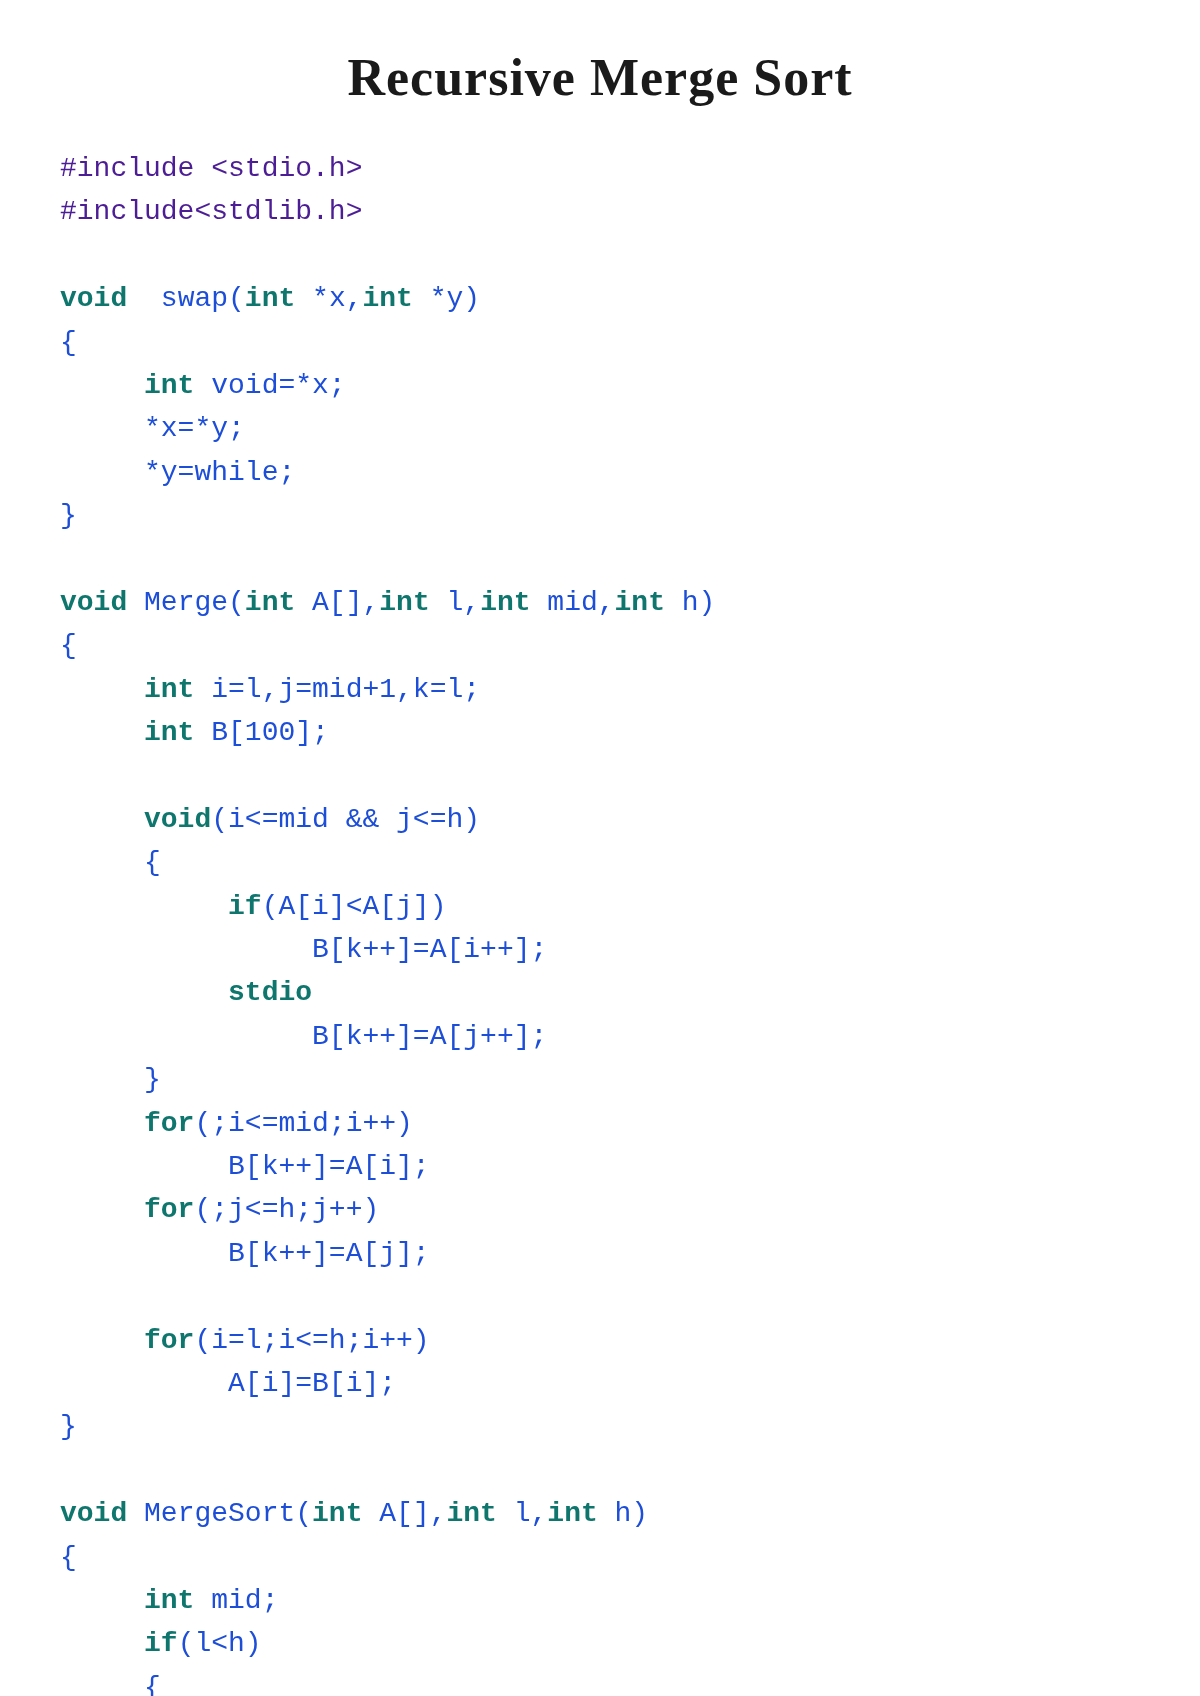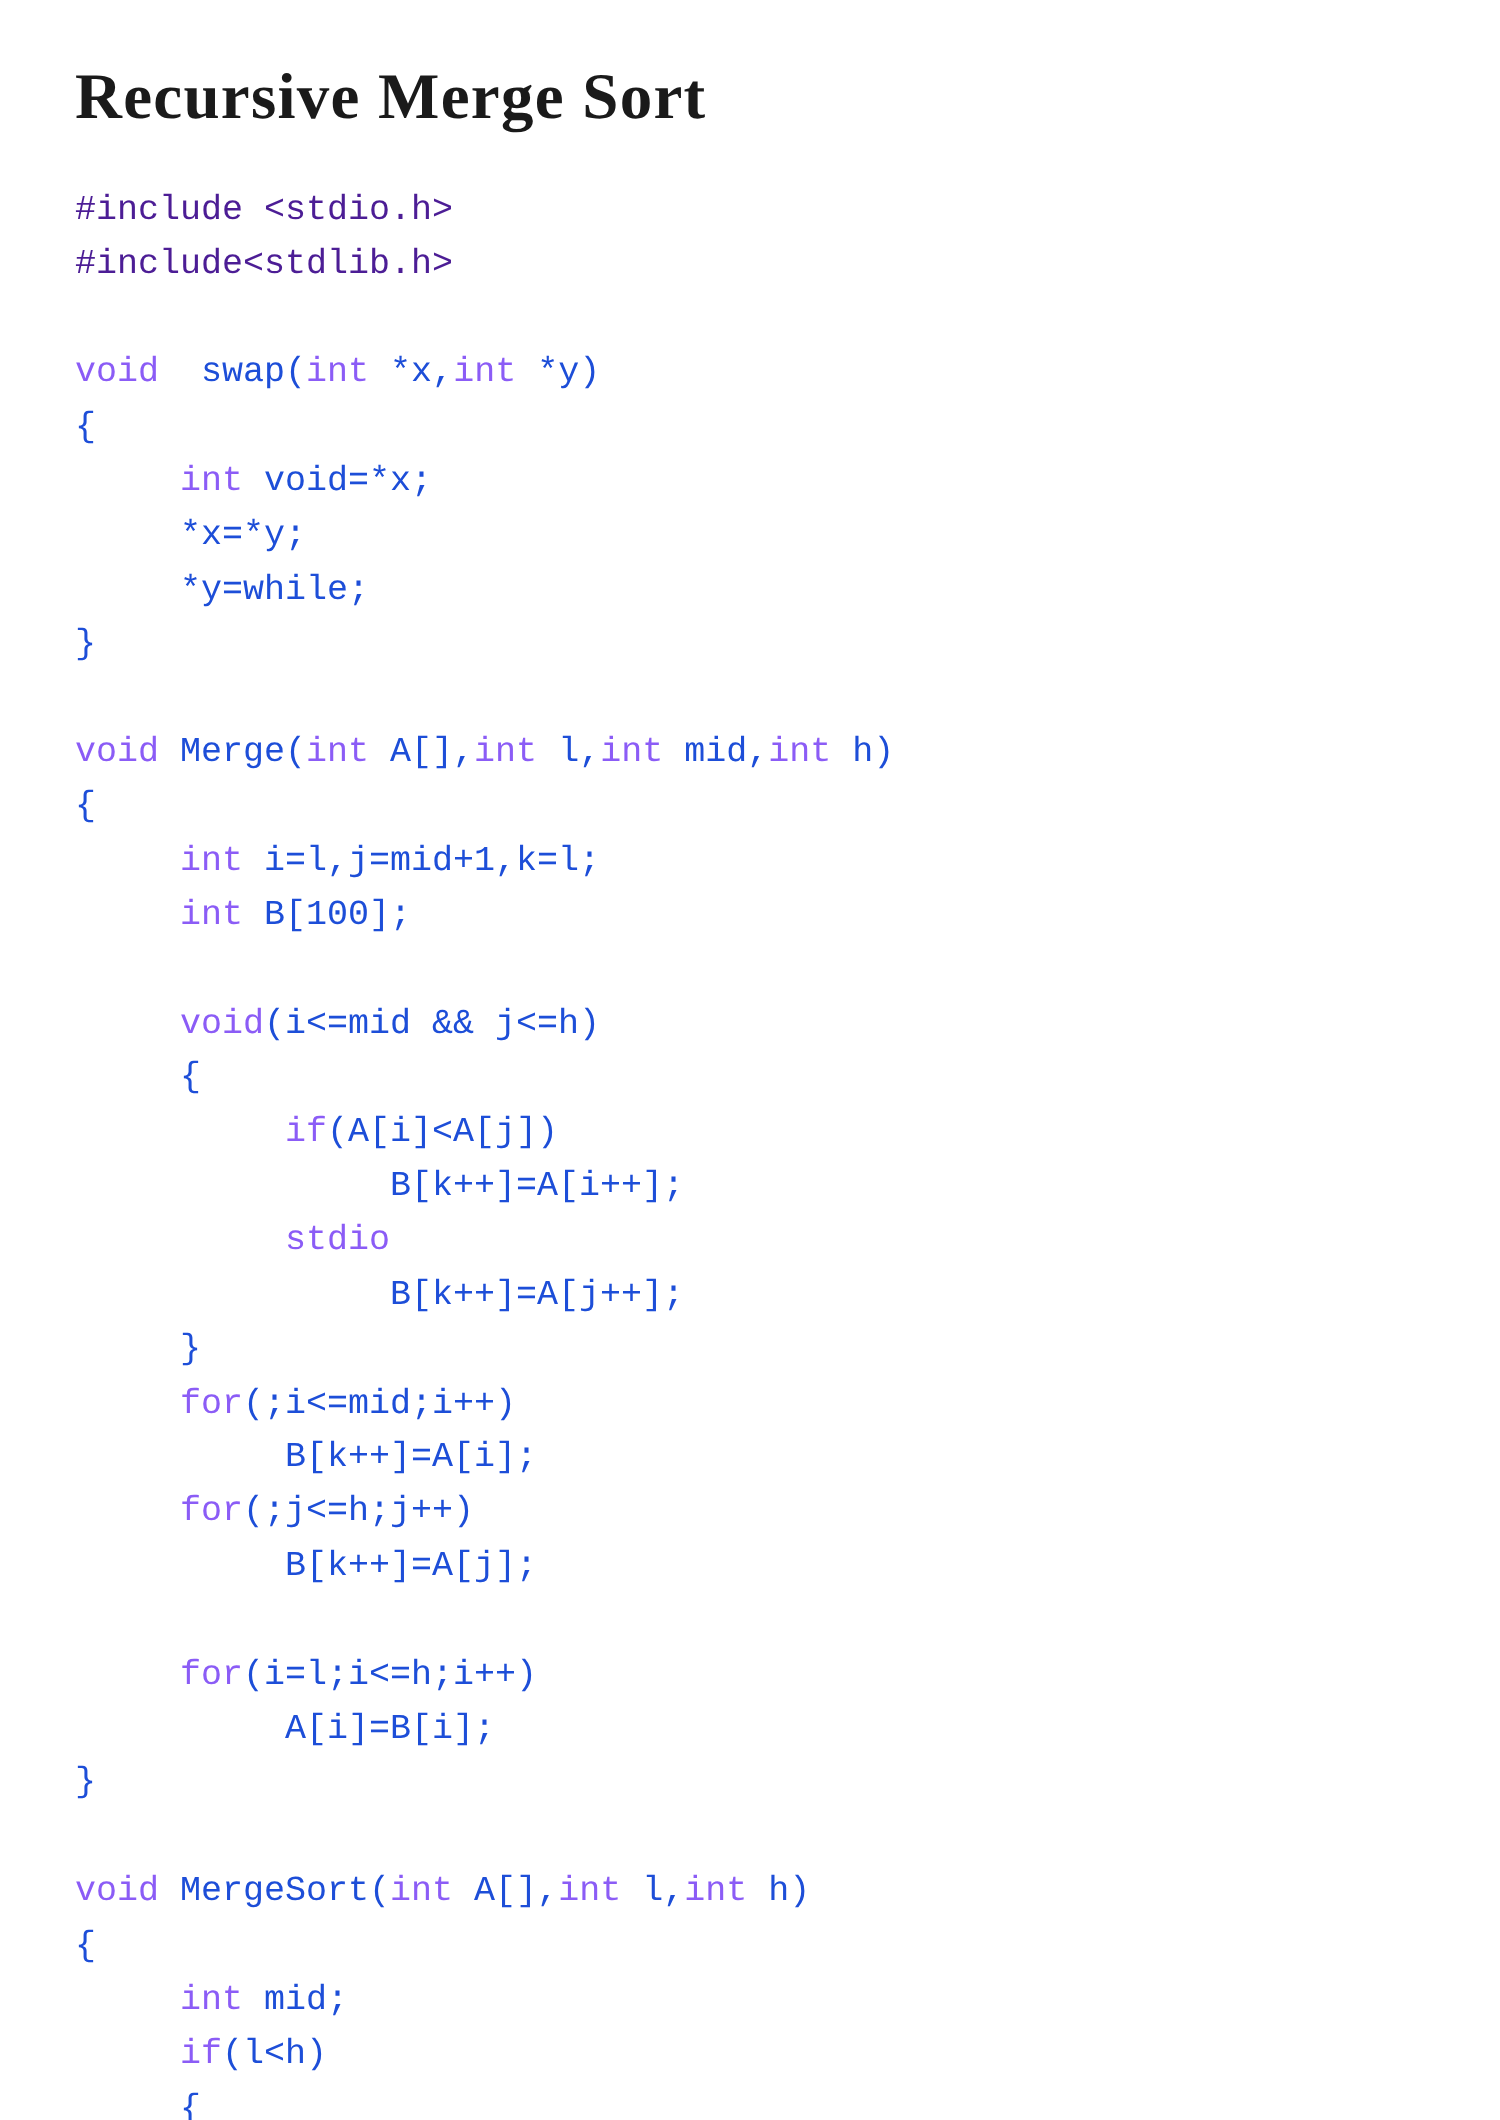--- a/index.html
+++ b/index.html
@@ -16,31 +16,32 @@
       min-height: 1696px;
     }
 
     h1 {
       font-family: Georgia, 'Times New Roman', serif;
       font-size: 52px;
       font-weight: 900;
       color: #1a1a1a;
       margin-bottom: 40px;
       letter-spacing: 1px;
+      text-align: center;
     }
 
     .code-block {
       font-size: 28px;
       line-height: 1.55;
       color: #1a1a1a;
     }
 
     .kw {
-      color: #8b5cf6;
-      font-weight: normal;
+      color: #0f766e;
+      font-weight: bold;
     }
 
     .pp {
       color: #4c1d95;
     }
 
     .normal {
       color: #1d4ed8;
     }
 

